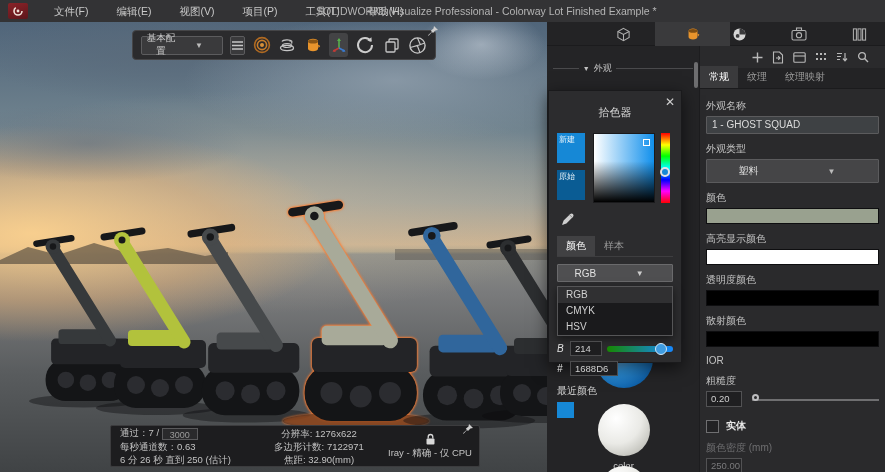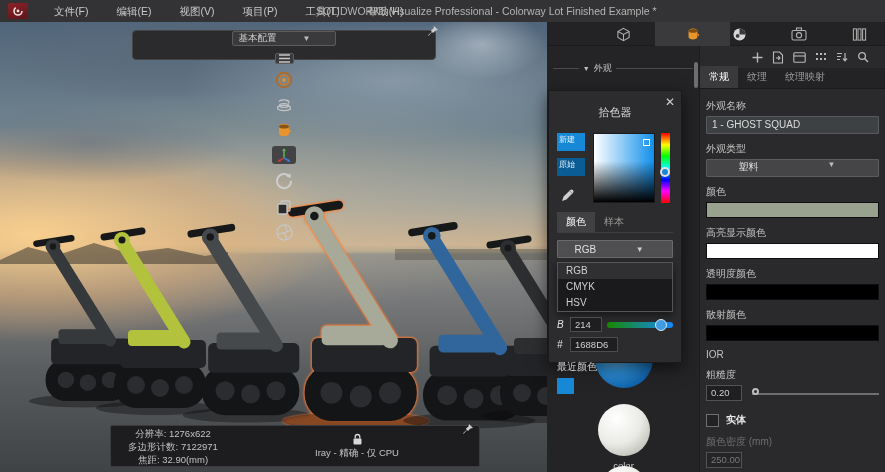--- a/index.html
+++ b/index.html
@@ -24,21 +24,21 @@
       radial-gradient(220px 55px at 16% 27%, rgba(100,112,125,.6), transparent 72%),
       radial-gradient(430px 150px at 6% 47%, rgba(250,208,142,.95), rgba(230,178,118,.5) 45%, transparent 72%),
       radial-gradient(500px 160px at 45% 40%, rgba(212,192,160,.4), transparent 70%),
       linear-gradient(180deg,#50657a 0%, #71848f 24%, #a0a29b 40%, #ccb392 49.5%, #b3a78e 51%, #8c8d88 51.6%, #7a7b7c 60%, #595c5e 78%, #404345 100%); }
   .scene-svg { position:absolute; left:0; top:0; }
   .veh-selected { filter:drop-shadow(0 0 1px #ff7b2e) drop-shadow(0 0 1px #ff7b2e); }
 
   
   .vp-toolbar { position:absolute; left:132px; top:8px; height:30px; width:304px; z-index:20;
     background:#2b2b2d; border:1px solid #454547; border-radius:4px;
-    display:flex; align-items:center; padding:0 8px; gap:7px;flex-direction:column; }
+    display:flex; align-items:center; padding:0 8px; gap:7px; }
   .cfg-select { width:104px; height:19px; background:#3a3a3c; border:1px solid #5c5c5e; border-radius:2px;
     display:flex; align-items:center; font-size:9.5px; color:#d0d0d0; }
   .cfg-select span { flex:1; text-align:center; }
   .cfg-caret { font-size:8px; color:#bbb; padding-right:4px; }
   .sq-btn { width:19px; height:19px; background:#3a3a3c; border:1px solid #5c5c5e; border-radius:2px;
     display:flex; align-items:center; justify-content:center; }
   .tool-btn { width:24px; height:24px; display:flex; align-items:center; justify-content:center; border-radius:3px; }
   .tool-btn.active { background:#434345; }
   .pin-tl { position:absolute; right:-4px; top:-6px; }
 
@@ -80,22 +80,22 @@
   .props { position:relative; flex:1; background:#2a2a2c; }
   .props-toolbar { height:22px; display:flex; align-items:center; justify-content:flex-end; gap:9px; padding-right:16px; }
   .ptab-row { height:21px; background:#232325; display:flex; align-items:flex-end; border-bottom:1px solid #1b1b1d; }
   .ptab { font-size:10px; color:#9a9a9a; padding:4px 9px 4px; }
   .ptab.active { background:#3a3a3c; color:#fff; }
   .props-body { padding:2px 6px 0 6px; }
   .lbl { font-size:10px; color:#c2c2c2; margin:8px 0 3px; }
   .lbl.dim { color:#6e6e70; }
   .txt-input { height:18px; background:#3e4144; border:1px solid #5b5b5d; border-radius:1px;
     font-size:10px; color:#dcdcdc; line-height:16px; padding:0 5px; }
-  .dd { height:18px; background:#454547; border:1px solid #5b5b5d; border-radius:1px;
-    display:flex; font-size:10px; color:#dcdcdc; }
+  .dd { height:24px; background:#454547; border:1px solid #5b5b5d; border-radius:1px;
+    display:flex; align-items:center; font-size:10px; color:#dcdcdc; }
   .dd span { flex:1; text-align:center; }
   .dd .car { font-size:8px; color:#bbb; padding-right:5px; }
   .swatch { height:16px; border:1px solid #0e0e10; }
   .num-row { display:flex; align-items:center; gap:10px; }
   .num-box { width:36px; height:16px; background:#1f1f21; border:1px solid #525254;
     font-size:9.5px; color:#cfcfcf; line-height:14px; padding:0 4px; }
   .num-box.dim { color:#7a7a7c; background:#252527; }
   .slider { position:relative; flex:1; height:15px; }
   .slider .track { position:absolute; left:0; right:0; top:7px; height:2px; background:#6f6f71; }
   .slider .thumb { position:absolute; top:2px; width:7px; height:7px; border:2px solid #bdbdbf;
@@ -105,21 +105,21 @@
   .chk-lbl { font-size:10px; color:#e8e8e8; font-weight:bold; }
 
   
   .dialog { position:absolute; left:548px; top:90px; width:134px; height:273px; z-index:40;
     background:#2c2c2e; border:1px solid #1a1a1c; box-shadow:0 5px 16px rgba(0,0,0,.6); padding:0 8px; }
   .dlg-title { position:relative; height:42px; display:flex; align-items:center; justify-content:center;
     font-size:11px; color:#d6d6d6; }
   .dlg-close { position:absolute; right:-2px; top:4px; font-size:12px; color:#cfcfcf; }
   .dlg-top { display:flex; gap:6px; }
   .dlg-swcol { width:30px; display:flex; flex-direction:column; }
-  .csw { width:28px; height:18px; font-size:8px; color:#eaf4fb; padding:1px 2px; }
+  .csw { width:28px; height:30px; font-size:8px; color:#eaf4fb; padding:1px 2px; }
   .csw.new { background:#1688d6; margin-bottom:7px; }
   .csw.orig { background:#0a5c94; }
   .dropper { margin-top:12px; margin-left:3px; }
   .satsq { position:relative; width:62px; height:70px; border:1px solid #1a1a1c;
     background:linear-gradient(to top,#000 0%,rgba(0,0,0,0) 60%),
                linear-gradient(to right,#ffffff,#1190ec); }
   .sat-marker { position:absolute; right:4px; top:5px; width:7px; height:7px; border:1.5px solid #fff; }
   .huebar { position:relative; width:9px; height:70px;
     background:linear-gradient(180deg,#f00 0%,#ff0 17%,#0f0 33%,#0ff 50%,#00f 67%,#f0f 83%,#f00 100%); }
   .hue-thumb { position:absolute; left:50%; top:57%; width:10px; height:10px; margin:-6px 0 0 -6px;
@@ -257,20 +257,28 @@
       </svg>
     </div>
     <div class="pin-tl">
       <svg class="ic" width="13" height="13" viewBox="0 0 13 13">
         <path d="M8 1 l4 4 -2.6 .5 L7 8 6 7 2.6 10.8 2 10.2 5.8 6.8 4.8 5.8 7.5 3.6z" fill="#cfcfcf"></path>
       </svg>
     </div>
   </div>
 
   <div class="statusbar">
+    <div class="st-col c1">
+      <div>
+        <span>通过：7 /</span>
+        <span class="passes-box">3000</span>
+      </div>
+      <div>每秒通道数：0.63</div>
+      <div>6 分 26 秒 直到 250 (估计)</div>
+    </div>
     <div class="st-col c2">
       <div>分辨率: 1276x622</div>
       <div>多边形计数: 7122971</div>
       <div>焦距: 32.90(mm)</div>
     </div>
     <div class="st-col c3">
       <svg class="ic" style="margin:0 auto 1px" width="11" height="12" viewBox="0 0 11 12">
         <rect x="1.5" y="5.5" width="8" height="6" rx="1" fill="#d8d8d8"></rect>
         <path d="M3.2 5.5 V3.8 a2.3 2.3 0 0 1 4.6 0 V5.5" fill="none" stroke="#d8d8d8" stroke-width="1.3"></path>
       </svg>

